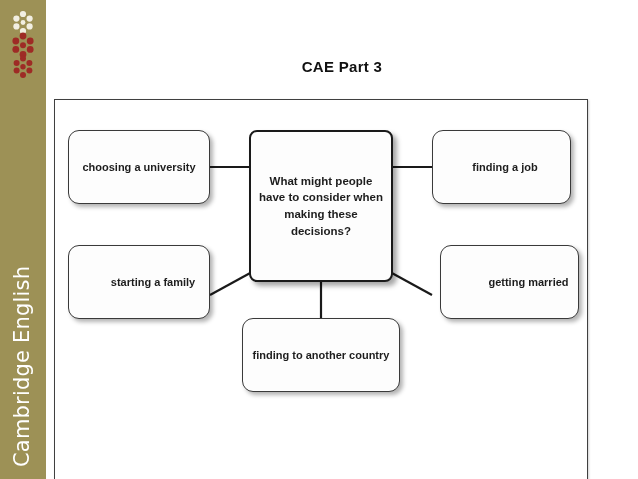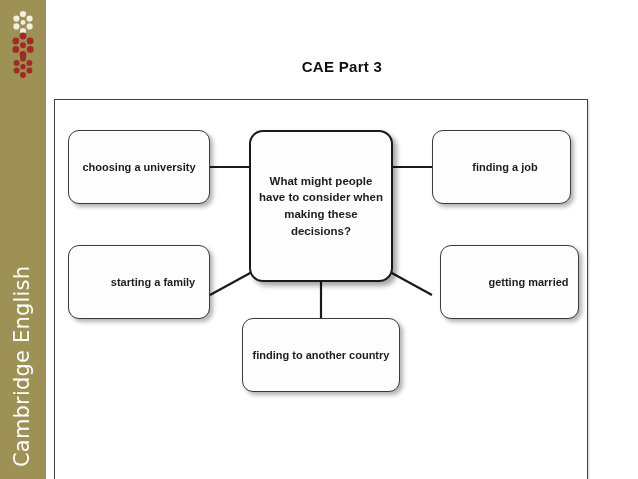--- a/index.html
+++ b/index.html
@@ -94,21 +94,21 @@
     font-size: 11px;
     font-weight: bold;
     color: #1d1d1d;
     line-height: 1.35;
     box-shadow: 3px 3px 4px rgba(0,0,0,0.30);
     z-index: 3;
   }
   .node.center {
     border-width: 2.5px;
     border-color: #1a1a1a;
-    border-radius: 14px;
+    border-radius: 8px;
     font-size: 11.5px;
     line-height: 1.45;
     box-shadow: 4px 4px 5px rgba(0,0,0,0.35);
   }
   .node-label { padding: 0 8px; }
 
   
   #node-choosing-university { left: 13px;  top: 30px;  width: 142px; height: 74px; }
   #node-starting-family     { left: 13px;  top: 145px; width: 142px; height: 74px; padding-left: 28px; }
   #node-central-question    { left: 194px; top: 30px;  width: 144px; height: 152px; }

